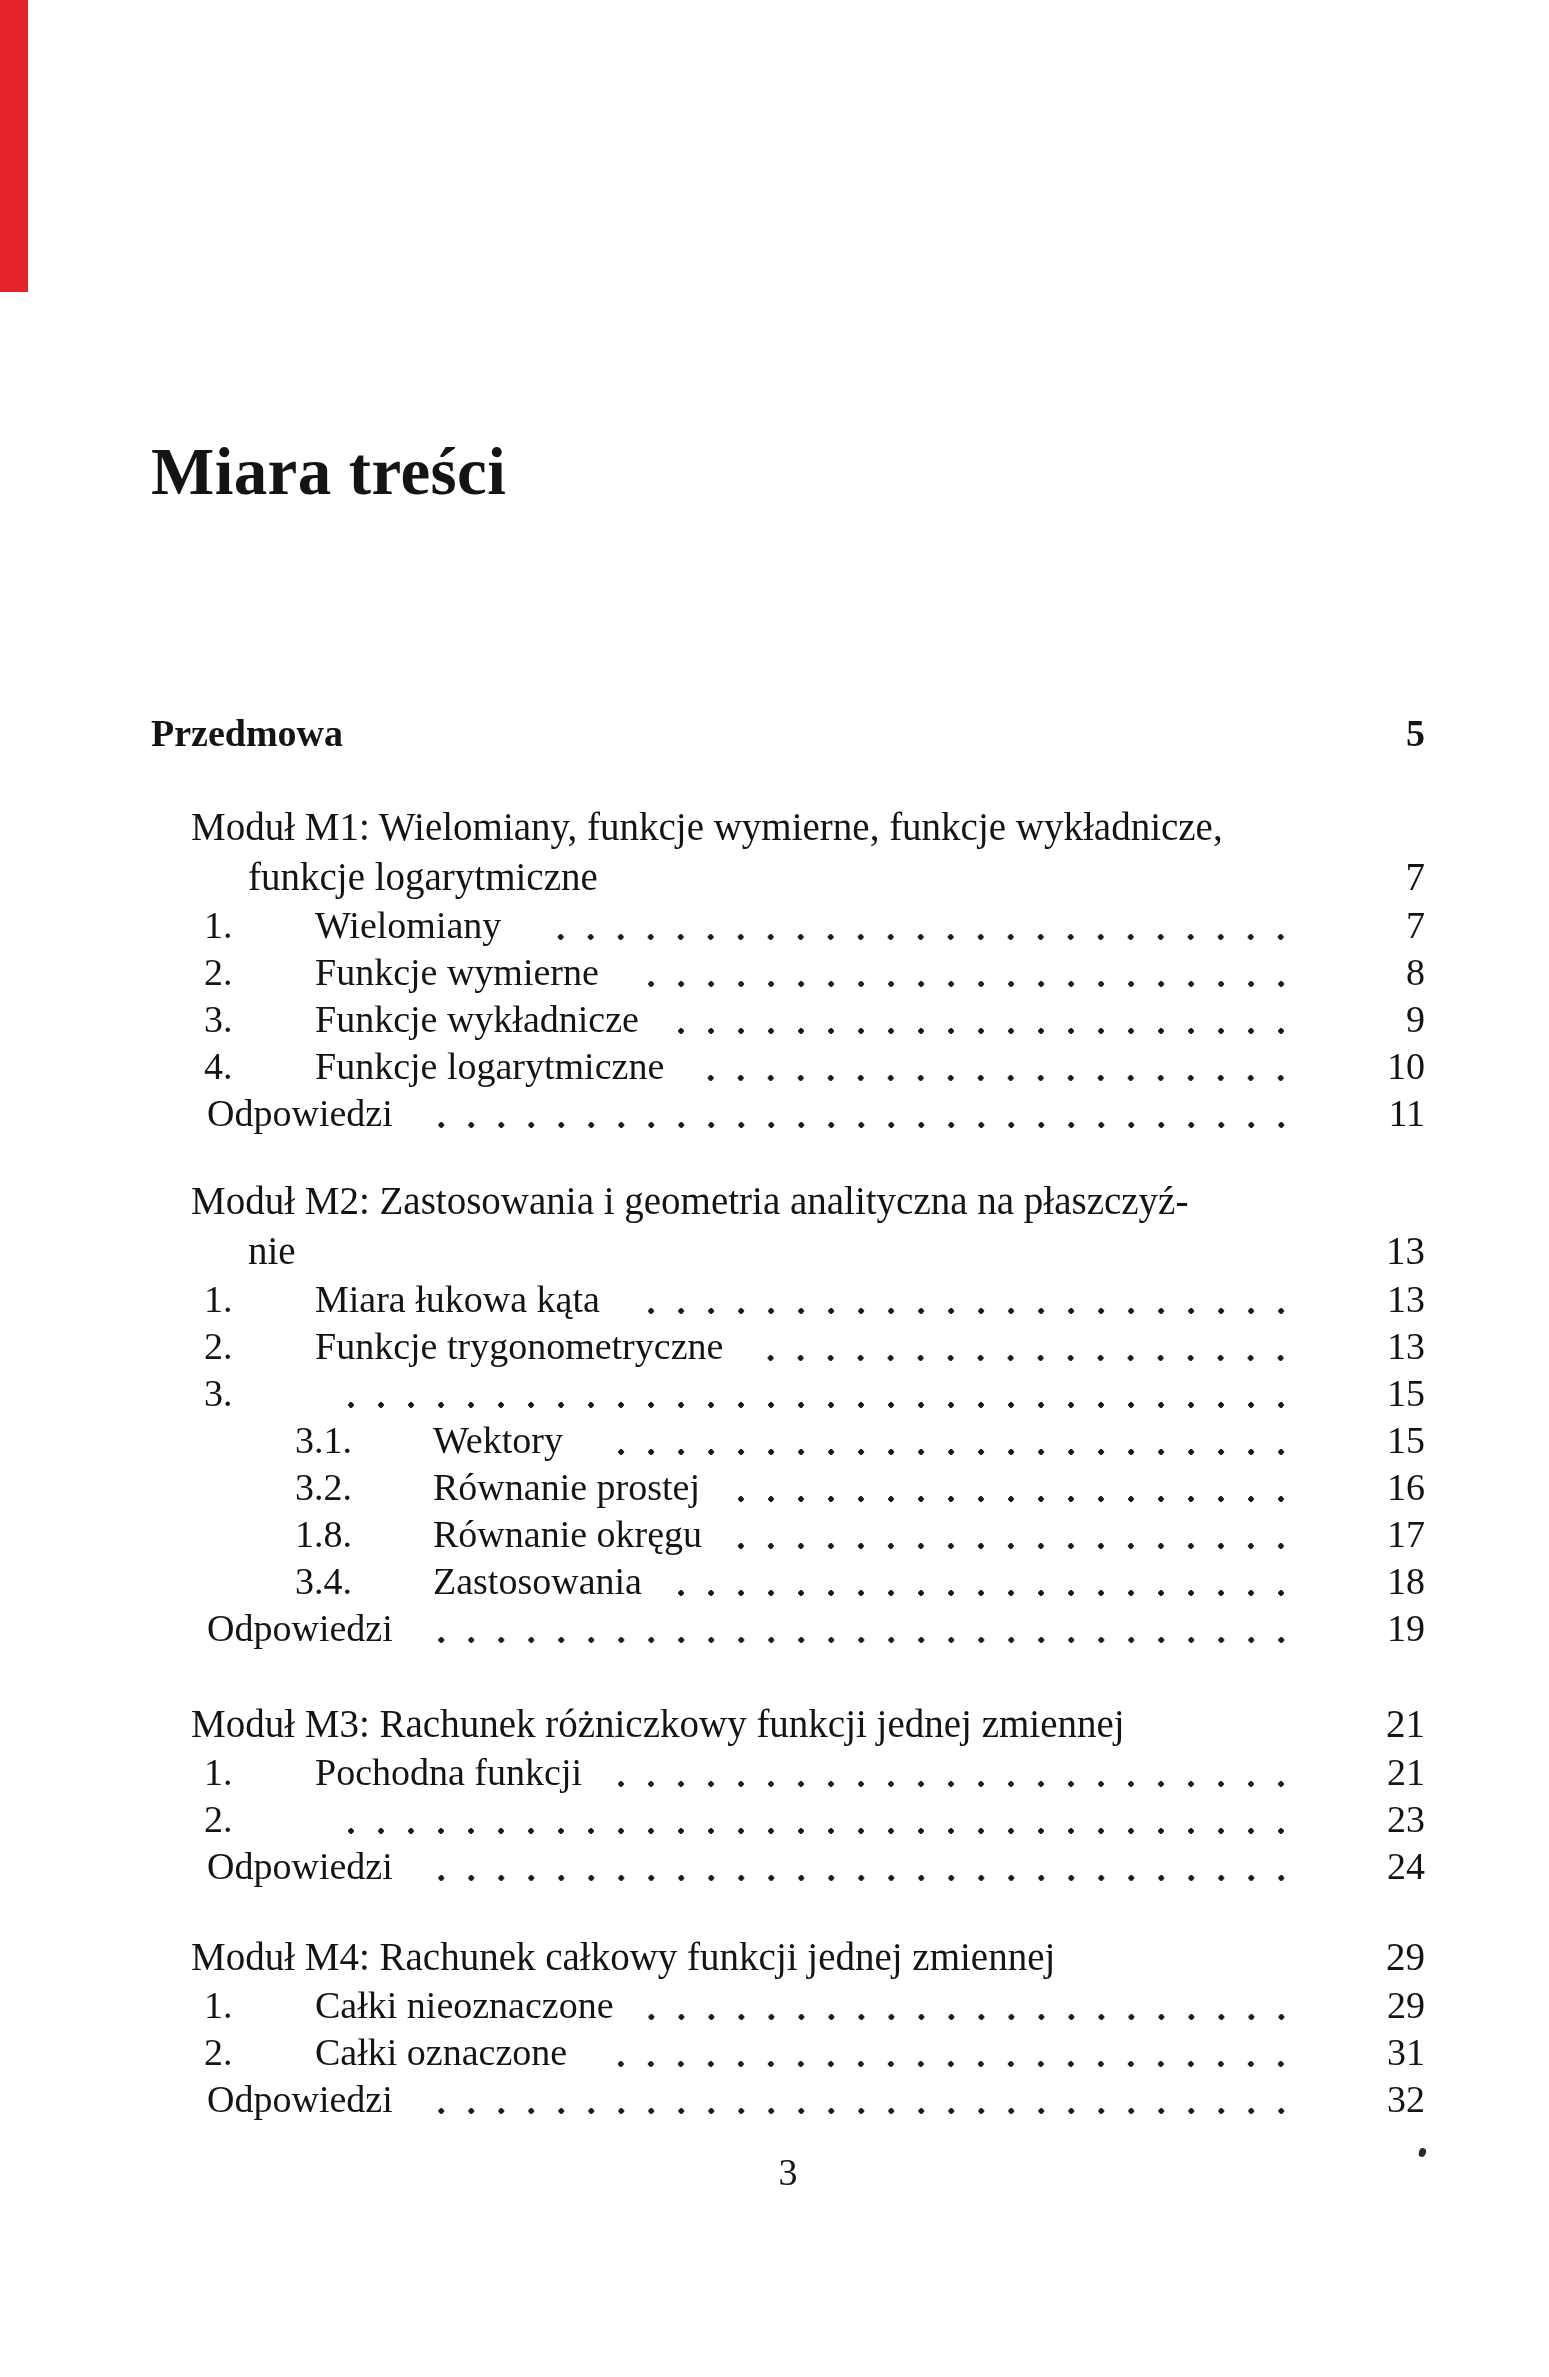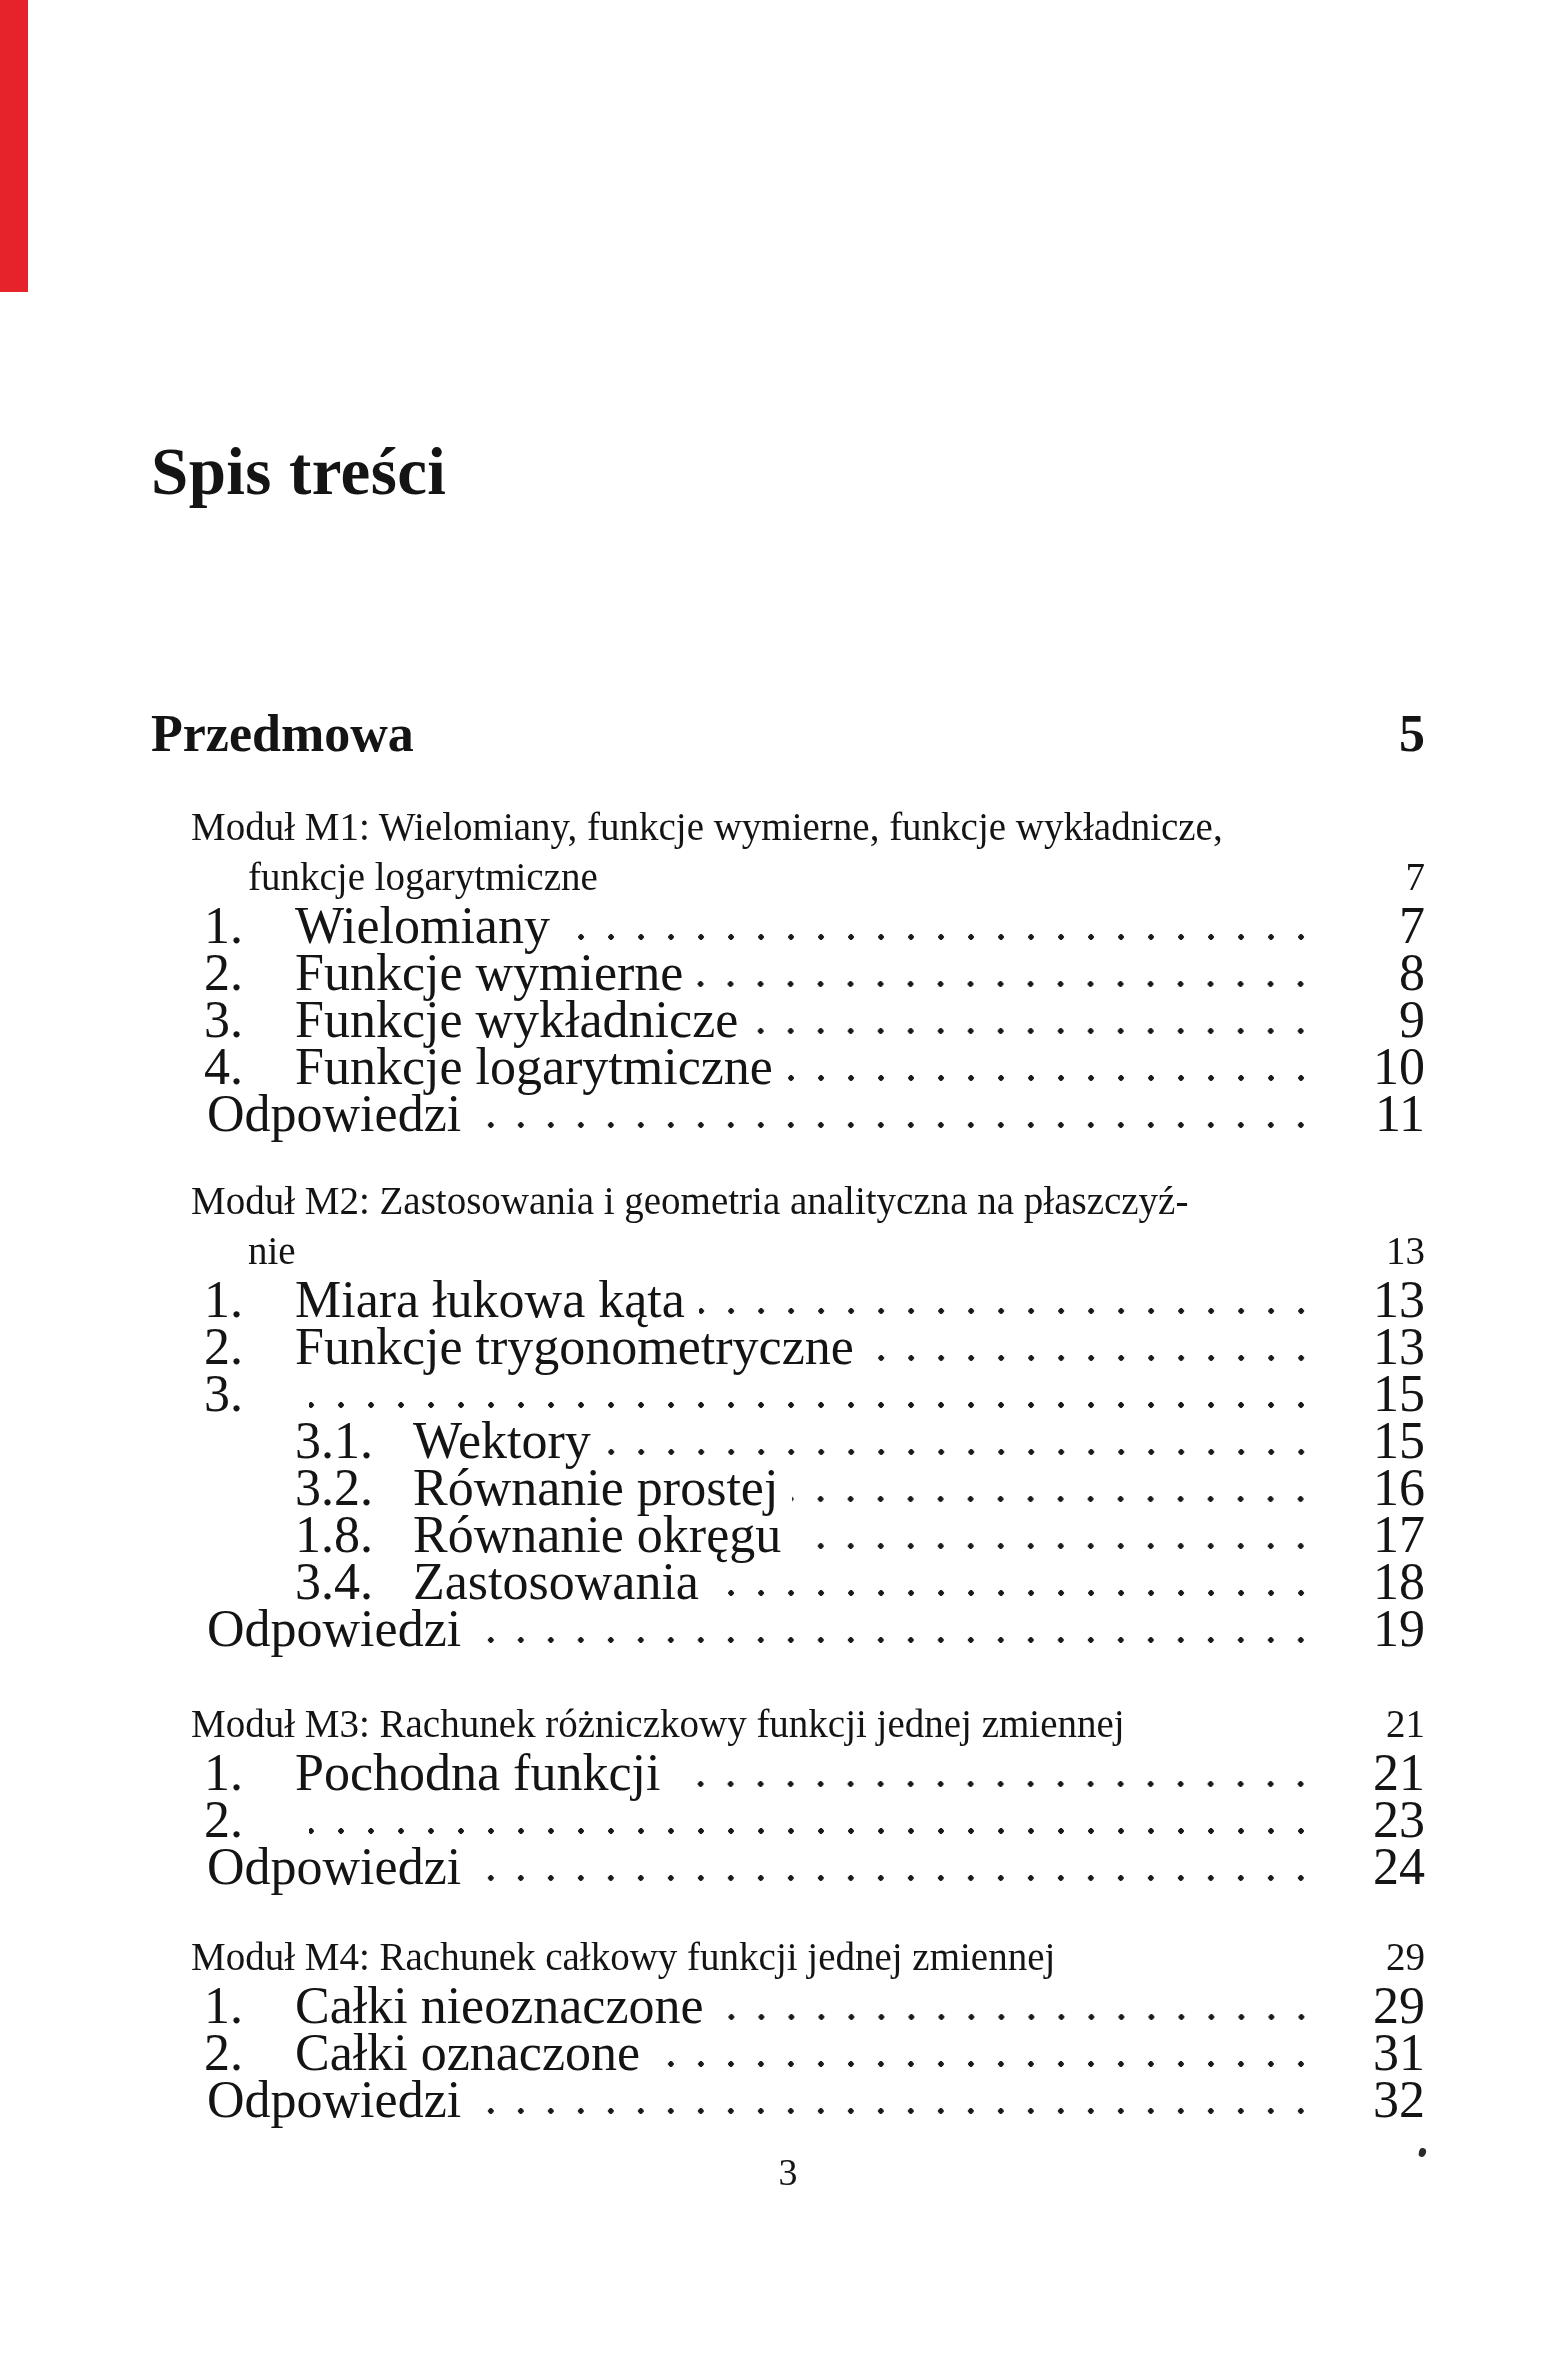--- a/index.html
+++ b/index.html
@@ -27,23 +27,24 @@
     margin-top: 438px;
     font-size: 67px;
     line-height: 67px;
     font-weight: bold;
     letter-spacing: 0.4px;
   }
   .row {
     display: flex;
     align-items: flex-start;
     height: 47px;
-    font-size: 52px;
+    font-size: 38px;
     line-height: 47px;
     white-space: nowrap;
+    gap: 20px;
   }
   .row .num   { width: 91px; flex: 0 0 auto; }
   .row.item   { padding-left: 53px; }
   .row.sub    { padding-left: 144px; }
   .row.sub .num { width: 118px; }
   .row.answers { padding-left: 56px; }
   .leader {
     flex: 1 1 auto;
     align-self: stretch;
     margin: 0 35px 0 14px;
@@ -88,21 +89,21 @@
     transform: rotate(12deg);
   }
 </style>
 </head>
 <body>
 
 <div class="red-strip" style="background: rgb(230, 34, 42);"></div>
 
 <div class="content">
 
-  <div class="doc-title">Spis treści</div>
+  <div class="doc-title">Miara treści</div>
 
   <div class="row preface-row bold">
     <span>Przedmowa</span>
     <span class="leader" style="background:none"></span>
     <span class="pg">5</span>
   </div>
 
   <div class="head m1-head">
     <div class="headtext">
       <span class="l1">Moduł M1: Wielomiany, funkcje wymierne, funkcje wykładnicze,</span>

